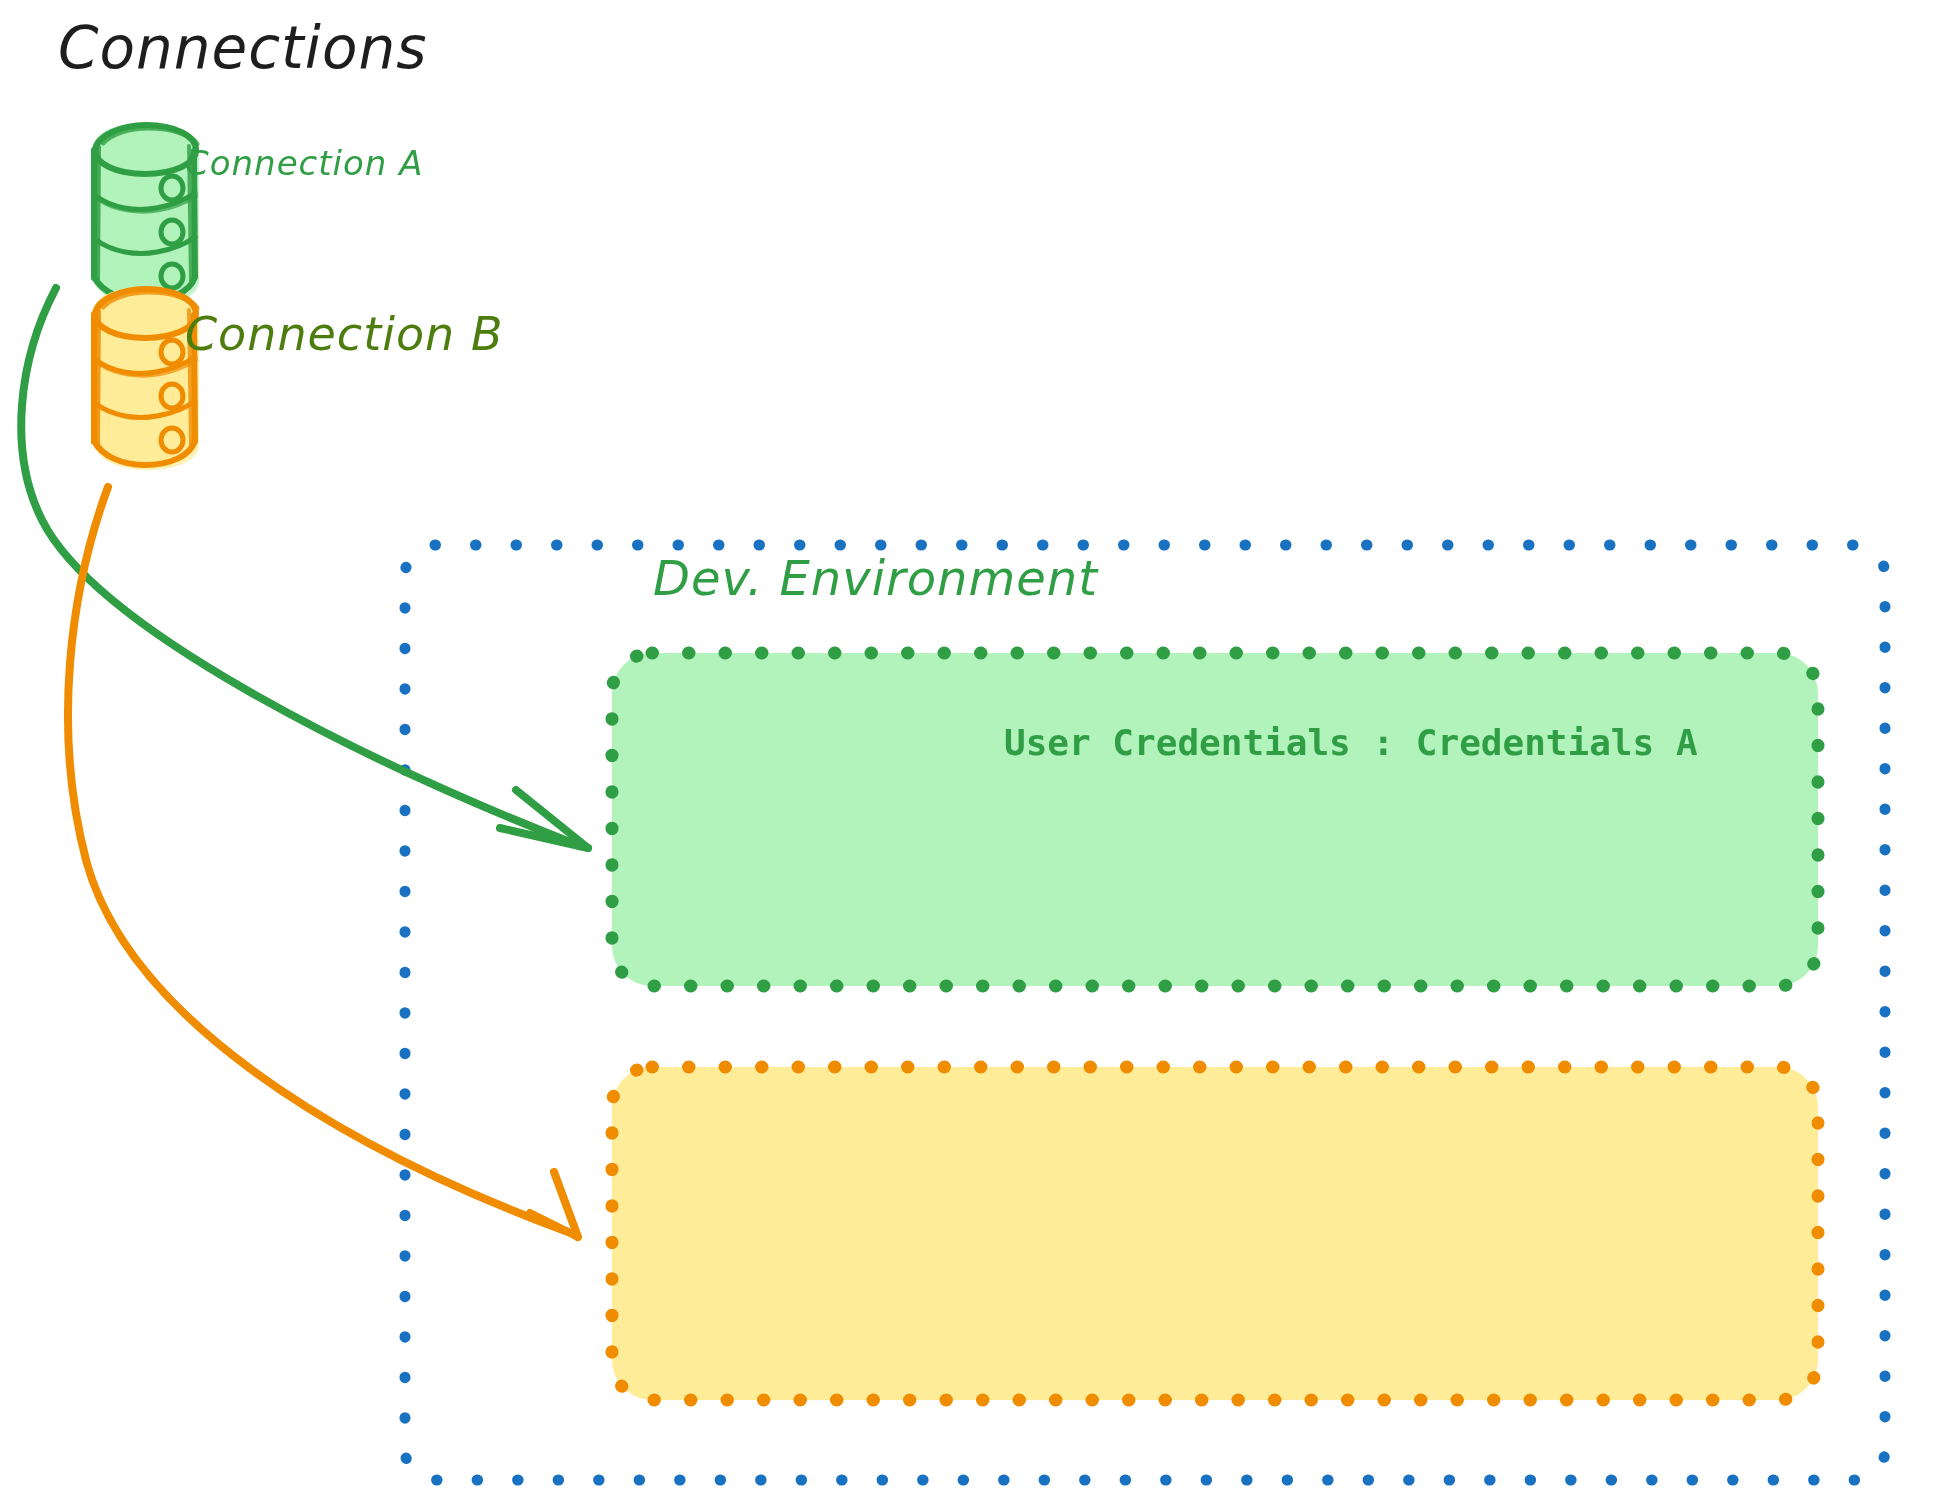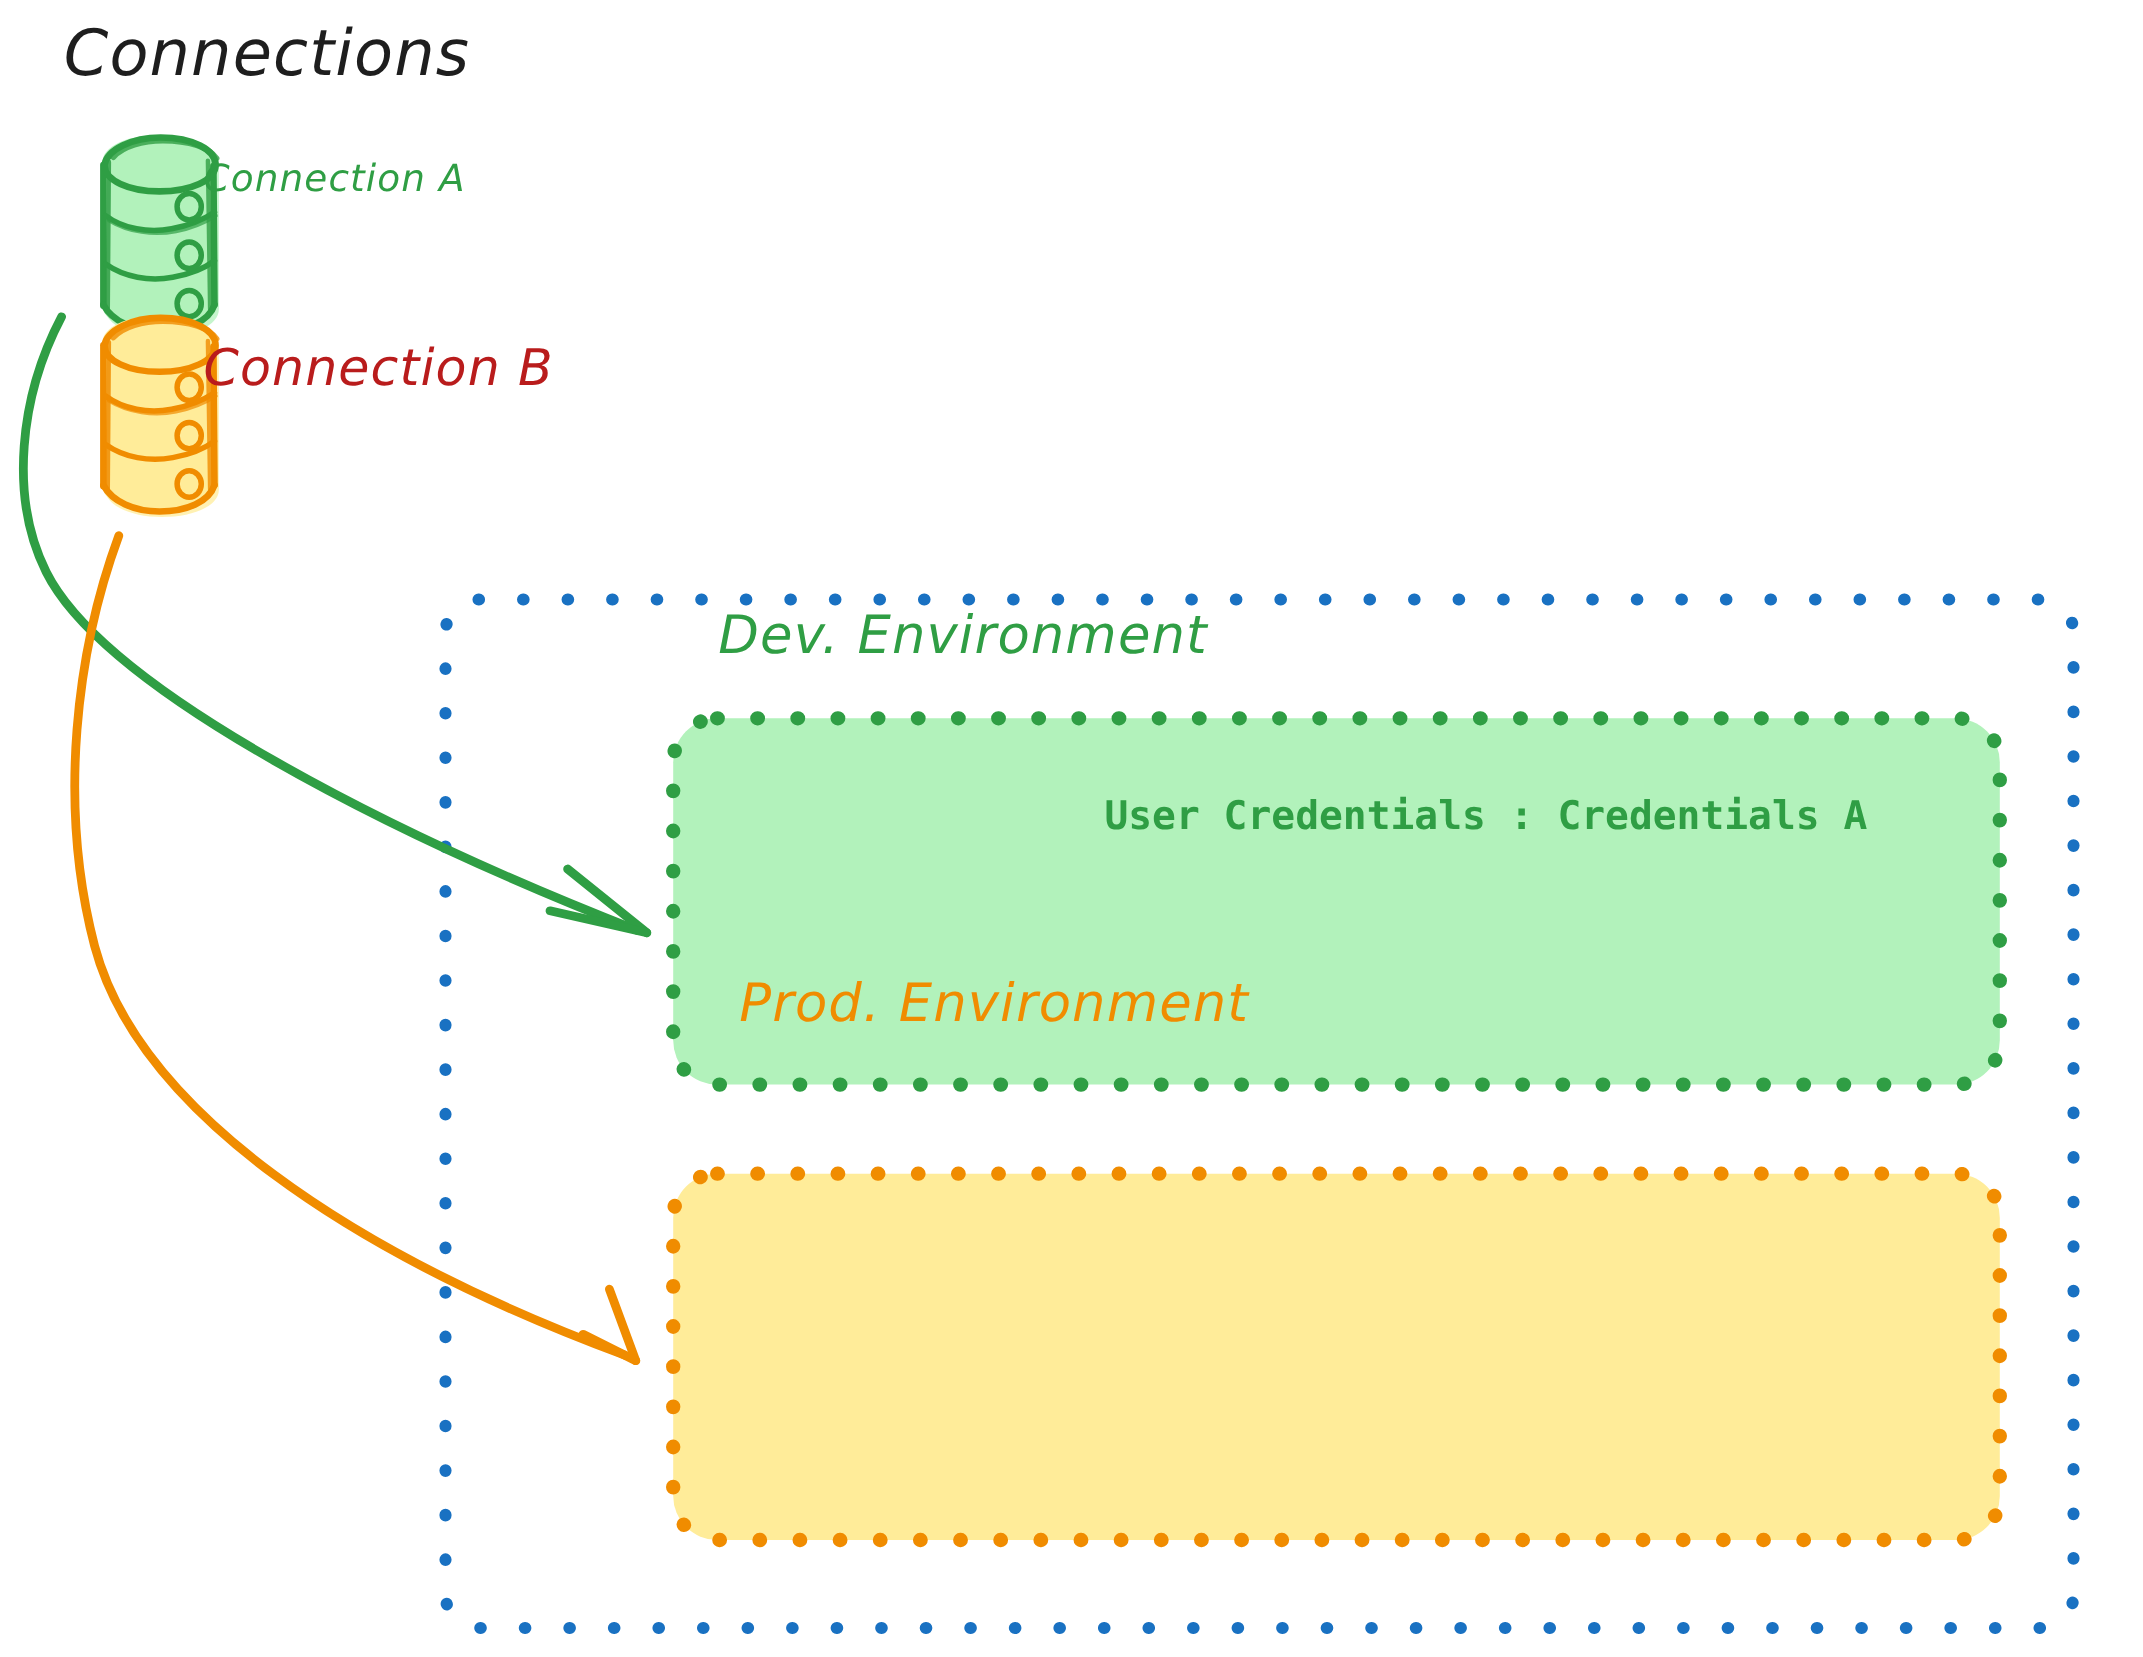--- a/index.html
+++ b/index.html
@@ -54,21 +54,21 @@
   #label-connection-a {
     left: 185px;
     top: 143px;
     font-size: 34px;
     color: #2f9e44;
   }
   #label-connection-b {
     left: 185px;
     top: 307px;
     font-size: 46px;
-    color: #b91c1c;
+    color: #4d7c0f;
   }
   #label-project-1 {
     left: 1536px;
     top: 340px;
     font-size: 54px;
     color: #1971c2;
   }
   #label-dev-env {
     left: 624px;
     top: 550px;
@@ -184,16 +184,15 @@
 
   <div class="lbl handwritten" id="label-connection-a">Connection A</div>
 
   <div class="lbl handwritten" id="label-connection-b">Connection B</div>
 
 
   <div class="lbl handwritten" id="label-dev-env">Dev. Environment</div>
 
   <div class="lbl mono" id="label-dev-credentials">User Credentials : Credentials A</div>
 
-  <div class="lbl handwritten" id="label-prod-env">Prod. Environment</div>
 
 
 </div>
 
 </body></html>

